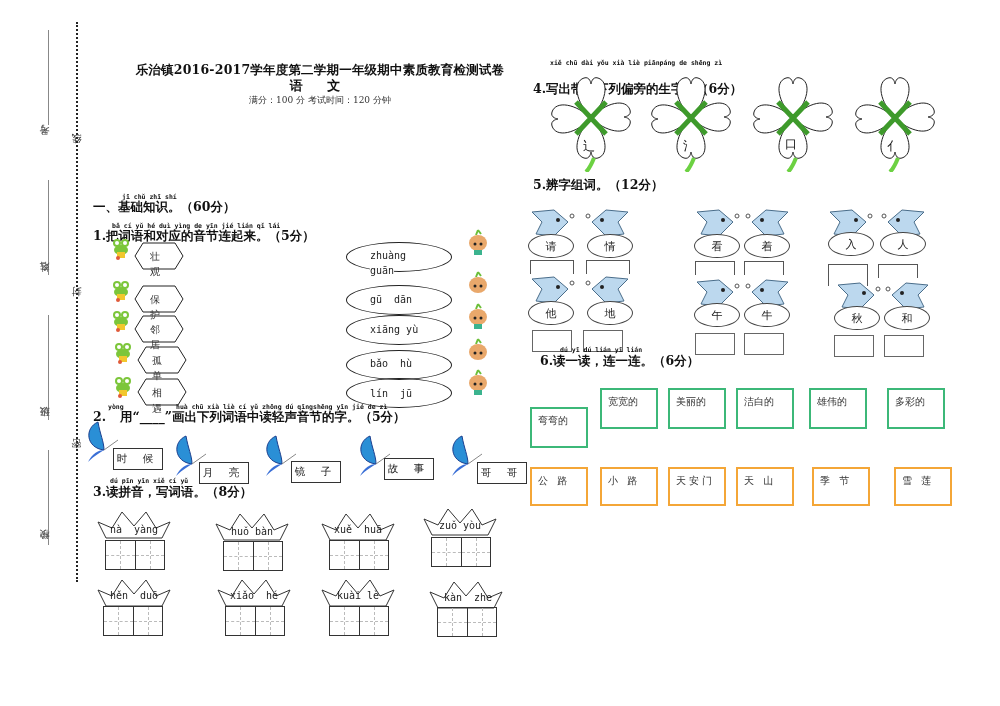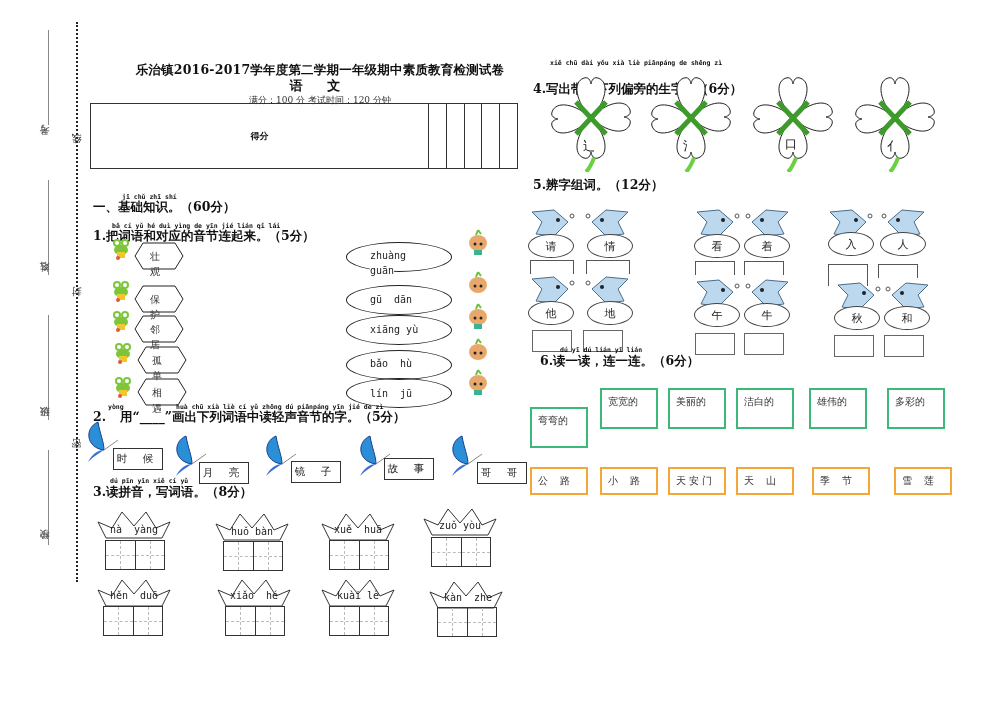--- a/index.html
+++ b/index.html
@@ -49,21 +49,21 @@
   .clover-text { position: absolute; font-size: 12px; color: #111; }
 
   
   .fish { position: absolute; width: 48px; height: 30px; }
   .fish-oval { position: absolute; width: 46px; height: 24px; border: 1px solid #444; border-radius: 50%; background: #fff; font-size: 11px; display: flex; align-items: center; justify-content: center; color: #222; }
   .bracket { position: absolute; height: 14px; border: 1px solid #555; border-bottom: none; }
   .ansbox { position: absolute; width: 40px; height: 22px; border: 1px solid #666; }
 
   
   .gbox { position: absolute; width: 58px; height: 41px; border: 2px solid #3cb878; font-size: 10px; padding: 5px 0 0 6px; color: #333; }
-  .obox { position: absolute; width: 58px; height: 28px; border: 2px solid #f4a637; font-size: 10px; padding: 5px 0 10px 6px; color: #333; letter-spacing: 3px; font-family: Liberation Mono, monospace; }
+  .obox { position: absolute; width: 58px; height: 39px; border: 2px solid #f4a637; font-size: 10px; padding: 5px 0 10px 6px; color: #333; letter-spacing: 3px; }
 </style>
 </head>
 <body>
 
 <div class="bind-line" style="top:30px;height:95px"></div>
 <div class="bind-label" style="top:143px">考号</div>
 <div class="bind-line" style="top:180px;height:95px"></div>
 <div class="bind-label" style="top:280px">姓名</div>
 <div class="bind-line" style="top:315px;height:105px"></div>
 <div class="bind-label" style="top:425px">班级</div>
@@ -73,28 +73,20 @@
 <div class="seal" style="top:152px">线</div>
 <div class="seal" style="top:305px">封</div>
 <div class="seal" style="top:457px">密</div>
 
 <div class="title">乐治镇2016-2017学年度第二学期一年级期中素质教育检测试卷</div>
 <div class="subtitle">语 文</div>
 <div class="meta">满分：100 分    考试时间：120 分钟</div>
 
 <table class="score">
   <tbody>
-  <tr>
-    <td class="hd">得分</td>
-    <td></td>
-        <td></td>
-    <td></td>
-        <td></td>
-    <td></td>
-  </tr>
 </tbody>
   </table>
 
 <div class="pinyin" style="left:122px;top:193px">jī chǔ zhī shí</div>
 <div class="heading" style="left:93px;top:199px">一、基础知识。（60分）</div>
 
 <div class="pinyin" style="left:112px;top:222px">bǎ cí yǔ hé duì yìng de yīn jié lián qǐ lái</div>
 <div class="heading" style="left:93px;top:228px">1.把词语和对应的音节连起来。（5分）</div>
 
 <svg class="frog" style="left:110px;top:238px" viewBox="0 0 22 22">
@@ -210,21 +202,21 @@
   </svg>
 <svg class="onion" style="left:466px;top:368px" viewBox="0 0 24 28">
     <path d="M12 2 L10 7 M12 2 L15 6" stroke="#6cbf3a" stroke-width="2"></path>
     <ellipse cx="12" cy="15" rx="9" ry="8" fill="#e9a86b"></ellipse>
     <circle cx="9" cy="16" r="1.5" fill="#222"></circle>
     <circle cx="15" cy="16" r="1.5" fill="#222"></circle>
     <rect x="8" y="22" width="8" height="5" fill="#3bb38e"></rect>
   </svg>
 
 <div class="pinyin" style="left:108px;top:403px">yòng</div>
-<div class="pinyin" style="left:176px;top:403px">huà chū xià liè cí yǔ zhōng dú piānpáng yīn jié de zì</div>
+<div class="pinyin" style="left:176px;top:403px">huà chū xià liè cí yǔ zhōng dú qīngshēng yīn jié de zì</div>
 <div class="heading" style="left:93px;top:409px">2.</div>
 <div class="heading" style="left:120px;top:409px">用“____”画出下列词语中读轻声音节的字。（5分）</div>
 
 <svg class="bfly" style="left:84px;top:420px" viewBox="0 0 36 42">
     <path d="M20 30 C2 28 0 8 14 2 C16 14 20 22 20 30 Z" fill="#2a8fd6" stroke="#1b3f8f"></path>
     <path d="M20 30 C10 36 6 40 4 42 C8 34 14 30 20 30 Z" fill="#3a6fd6"></path>
     <line x1="20" y1="30" x2="34" y2="20" stroke="#888"></line>
   </svg>
 <svg class="bfly" style="left:172px;top:434px" viewBox="0 0 36 42">
     <path d="M20 30 C2 28 0 8 14 2 C16 14 20 22 20 30 Z" fill="#2a8fd6" stroke="#1b3f8f"></path>

